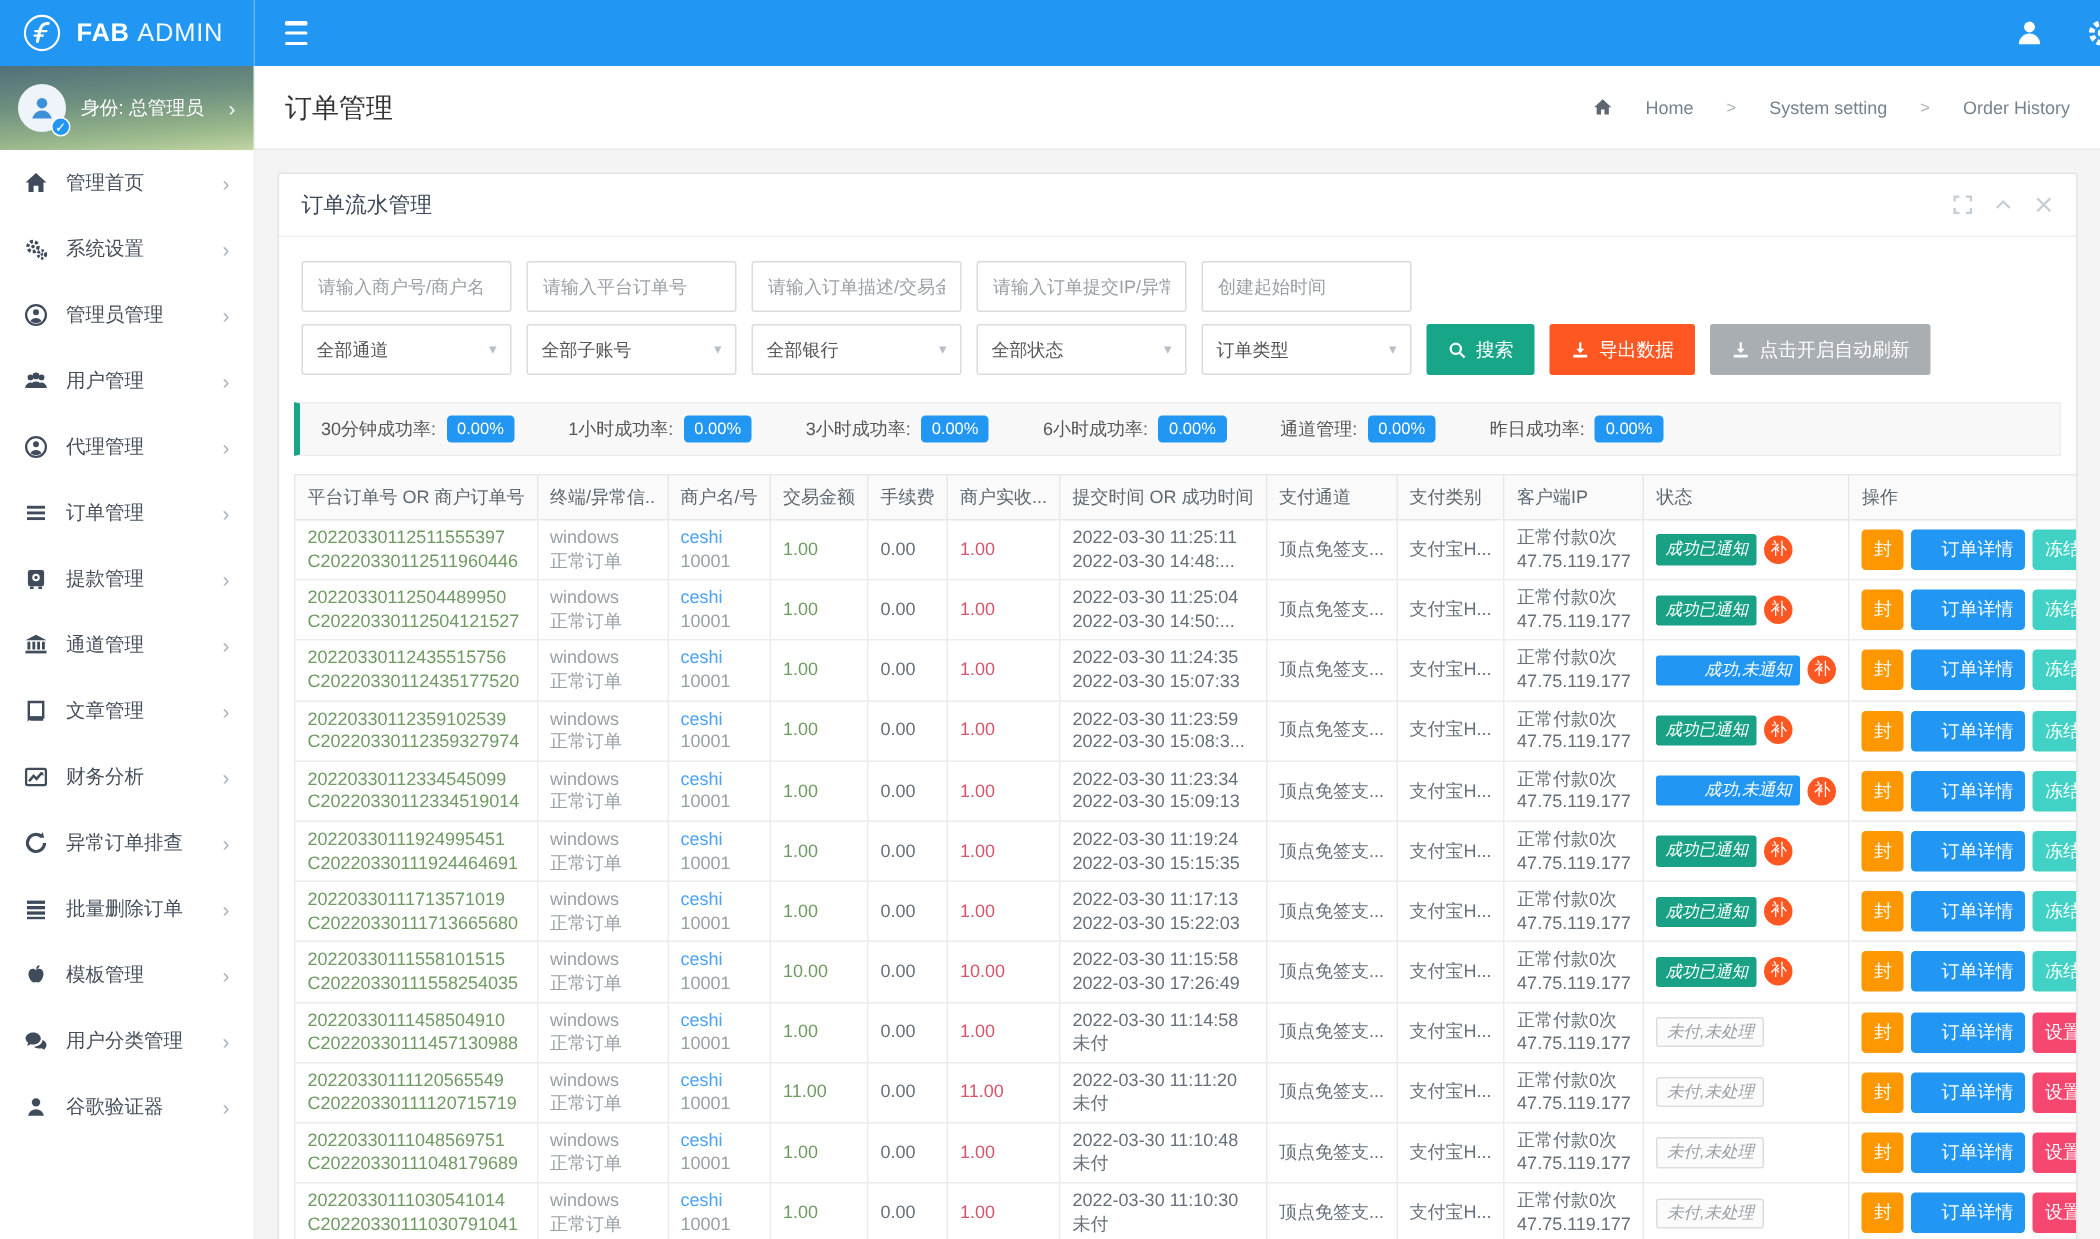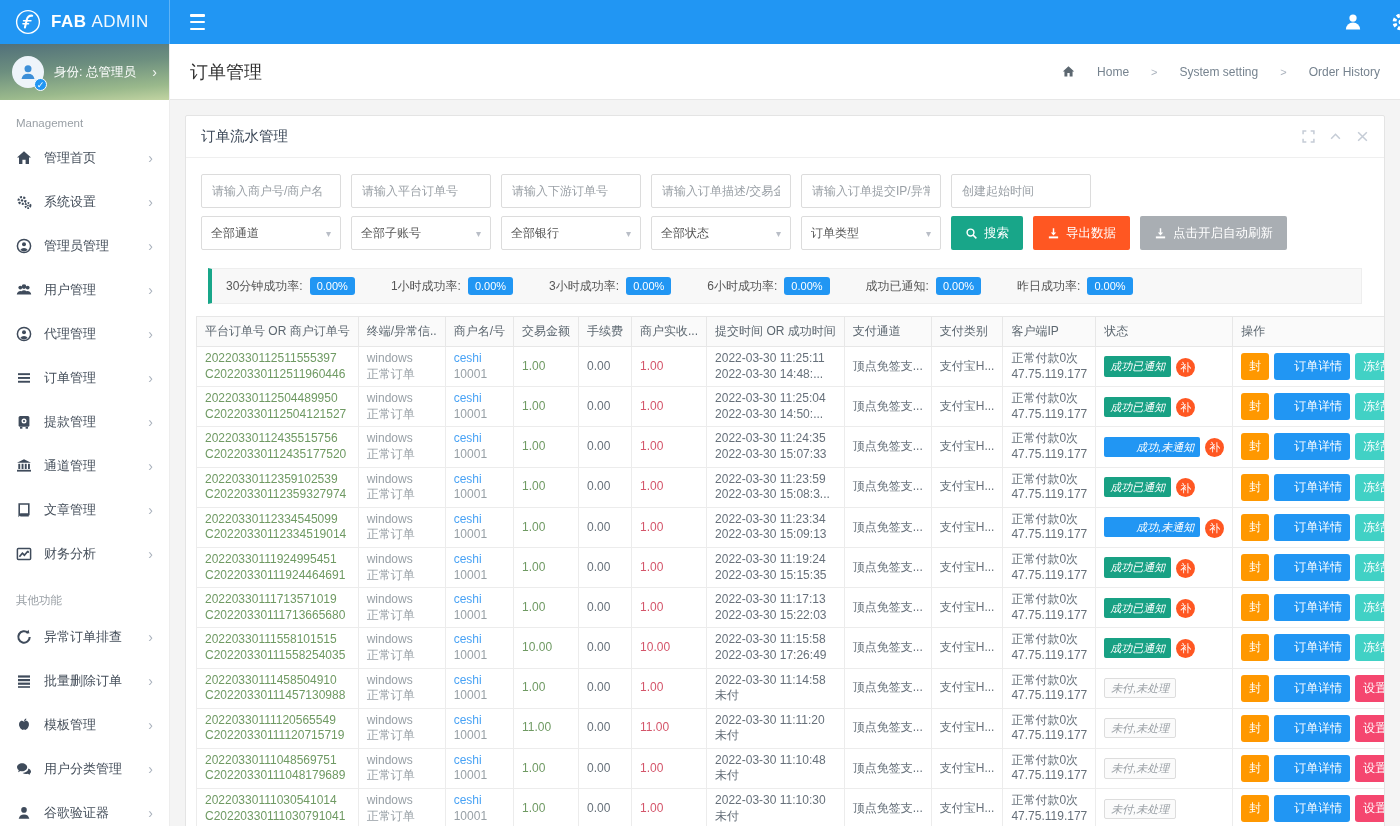--- a/index.html
+++ b/index.html
@@ -58,21 +58,21 @@
   .f-input { width:140px; height:34px; margin:4px 5px; border:1px solid #dcdcdc; border-radius:2px; padding:0 10px; font-size:12px; color:#555; outline:none; font-family:inherit; }
   .f-input::placeholder { color:#9aa0a6; }
   .f-select { width:140px; height:34px; margin:4px 5px; border:1px solid #dcdcdc; border-radius:2px; padding:0 9px; font-size:12px; color:#555; display:inline-flex; align-items:center; justify-content:space-between; cursor:pointer; background:#fff; }
   .sel-caret { color:#b9bec7; font-size:10px; }
   .btn { height:34px; border:none; border-radius:2px; color:#fff; font-size:12.5px; padding:0 14px; display:inline-flex; align-items:center; gap:6px; margin:4px 5px; cursor:pointer; font-family:inherit; white-space:nowrap; }
   .btn svg { width:13px; height:13px; }
   .btn-search { background:var(--teal,#18a689); }
   .btn-export { background:var(--orange,#ff5722); }
   .btn-refresh { background:#a9aeb3; }
 
-  .stats { margin:10px 22px 12px; background:#f8f8f8; border:1px solid #eee; border-left:4px solid var(--teal,#18a689); padding:8px 14px; display:flex; align-items:flex-start; gap:36px; font-size:12px; color:#555; }
+  .stats { margin:10px 10px 12px; background:#f8f8f8; border:1px solid #eee; border-left:4px solid var(--teal,#18a689); padding:8px 14px; display:flex; align-items:flex-start; gap:36px; font-size:12px; color:#555; }
   .stat { display:inline-flex; align-items:center; white-space:nowrap; }
   .stat-badge { background:var(--blue-badge,#2196f3); color:#fff; border-radius:3px; padding:3px 7px; font-size:11px; margin-left:7px; }
 
   .table-wrap { padding:0 10px 10px; overflow:hidden; }
   table { border-collapse:collapse; table-layout:fixed; }
   th { background:#fafafa; color:#5c6770; font-weight:normal; font-size:12px; text-align:left; padding:6px 8px; border:1px solid #e7e7e7; white-space:nowrap; overflow:hidden; }
   td { padding:4px 8px; border:1px solid #ececec; font-size:12px; line-height:1.3; color:#76838f; white-space:nowrap; overflow:hidden; }
   .t-green { color:var(--green-text,#6f9a63); }
   .t-red   { color:var(--red-text,#d4556a); }
   .t-link  { color:var(--link-blue,#4aa3f5); cursor:pointer; }
@@ -130,21 +130,20 @@
       <svg viewBox="0 0 16 16" fill="#3d8fd8">
           <circle cx="8" cy="5.4" r="2.8"></circle>
           <path d="M2.8 13.6a5.3 5.3 0 0 1 10.4 0z"></path>
         </svg>
       <span class="chk">✓</span>
     </span>
     <span class="user-label">身份: 总管理员</span>
     <span class="user-caret">›</span>
   </div>
   <nav id="menu">
-      <div class="menu-label">Management</div>
       <a class="menu-item">
         <span class="menu-icn">
           <svg viewBox="0 0 16 16">
             <path d="M8 1.3 15 7.6h-2V14h-3.4V9.8H6.4V14H3V7.6H1z"></path>
           </svg>
         </span>
         <span class="menu-text">管理首页</span>
         <span class="menu-caret">›</span>
       </a>
       <a class="menu-item">
@@ -245,21 +244,20 @@
         <span class="menu-icn">
           <svg viewBox="0 0 16 16">
             <rect x="1.4" y="2.6" width="13.2" height="10.8" rx="1" fill="none" stroke="currentColor" stroke-width="1.5"></rect>
             <path d="M3.4 10.8 6.4 7.2l2 2 3.6-4.2" fill="none" stroke="currentColor" stroke-width="1.7"></path>
             <path d="M12.6 4.6l.5 2.4-2.3-.5z"></path>
           </svg>
         </span>
         <span class="menu-text">财务分析</span>
         <span class="menu-caret">›</span>
       </a>
-      <div class="menu-label">其他功能</div>
       <a class="menu-item">
         <span class="menu-icn">
           <svg viewBox="0 0 16 16">
             <path d="M13.7 8A5.7 5.7 0 1 1 12 3.9" fill="none" stroke="currentColor" stroke-width="2.1"></path>
             <path d="M12.6.8l.8 3.8-3.8-.6z"></path>
           </svg>
         </span>
         <span class="menu-text">异常订单排查</span>
         <span class="menu-caret">›</span>
       </a>
@@ -344,21 +342,20 @@
               <path d="M2 2l8 8M10 2l-8 8"></path>
             </svg>
           </span>
       </span>
     </div>
 
     <div class="filters">
       <div class="f-row" id="filter-row1">
           <input class="f-input" type="text" placeholder="请输入商户号/商户名" style="">
           <input class="f-input" type="text" placeholder="请输入平台订单号" style="">
-          <input class="f-input" type="text" placeholder="请输入下游订单号" style="">
           <input class="f-input" type="text" placeholder="请输入订单描述/交易金额" style="">
           <input class="f-input" type="text" placeholder="请输入订单提交IP/异常回调IP" style="">
           <input class="f-input" type="text" placeholder="创建起始时间" style="">
         </div>
       <div class="f-row" id="filter-row2">
         <span id="filter-selects" style="display:contents"><div class="f-select">
               <span class="sel-text">全部通道</span>
               <span class="sel-caret">▾</span>
             </div><div class="f-select">
               <span class="sel-text">全部子账号</span>
@@ -408,21 +405,21 @@
         </span>
         <span class="stat">
           <span class="stat-label">3小时成功率:</span>
           <span class="stat-badge">0.00%</span>
         </span>
         <span class="stat">
           <span class="stat-label">6小时成功率:</span>
           <span class="stat-badge">0.00%</span>
         </span>
         <span class="stat">
-          <span class="stat-label">成功已通知:</span>
+          <span class="stat-label">通道管理:</span>
           <span class="stat-badge">0.00%</span>
         </span>
         <span class="stat">
           <span class="stat-label">昨日成功率:</span>
           <span class="stat-badge">0.00%</span>
         </span>
       </div>
 
     <div class="table-wrap">
       <table>

